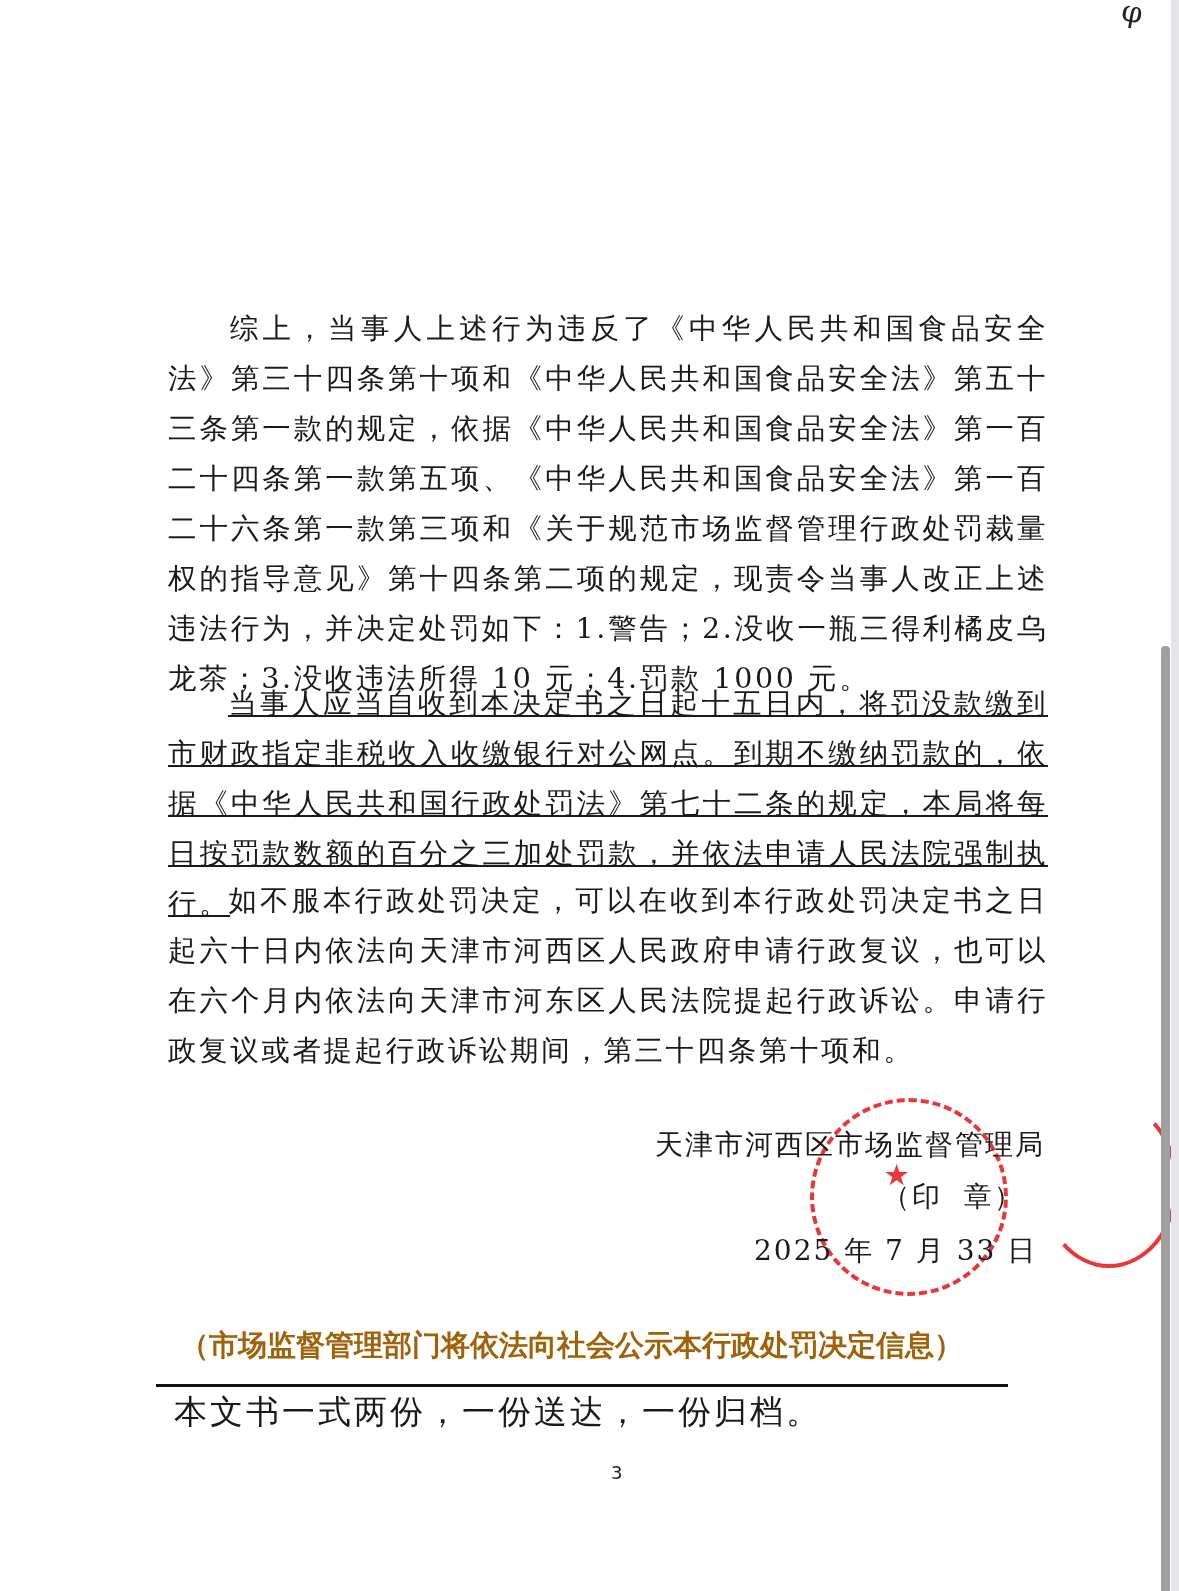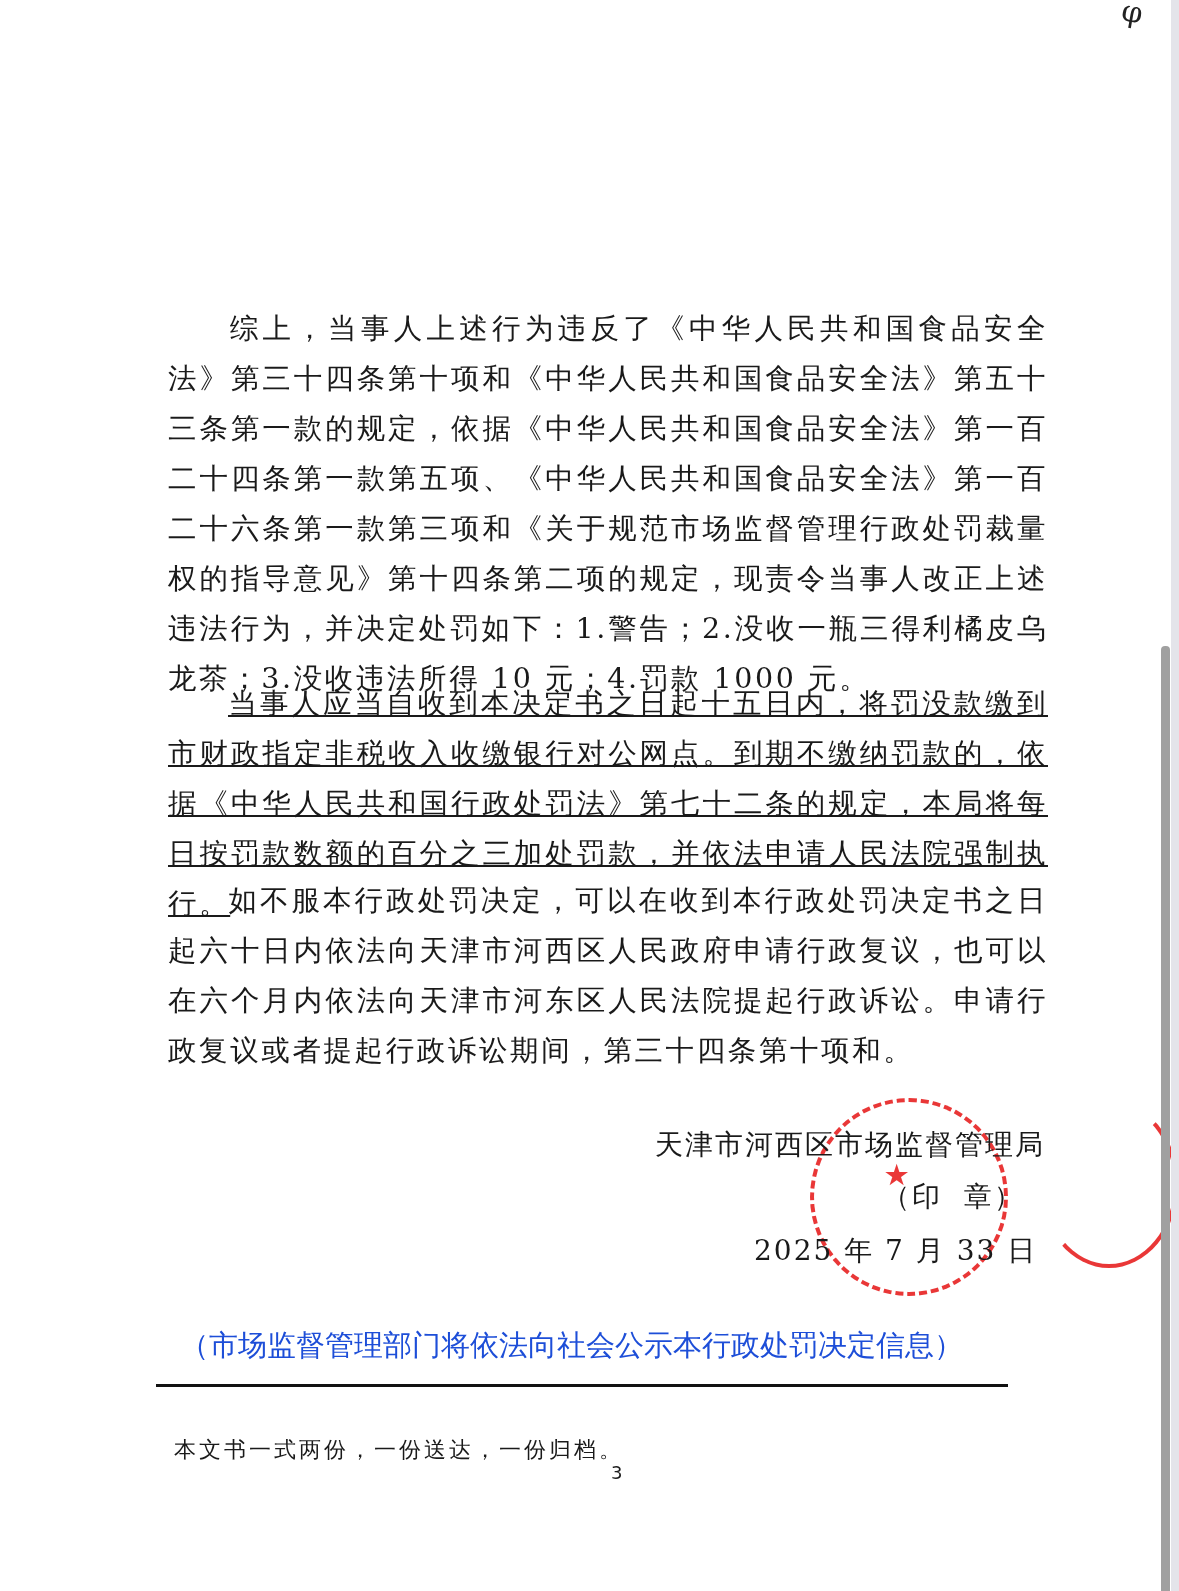--- a/index.html
+++ b/index.html
@@ -12,23 +12,23 @@
   .scroll-thumb { position:absolute; left:1161px; top:646px; width:9px; height:945px; background:#a0a0a0; border-radius:4px 4px 0 0; }
   .corner-mark { position:absolute; left:1122px; top:-6px; font-size:30px; color:#222; transform:rotate(10deg); }
 
   .para { position:absolute; left:168px; width:880px; font-size:28.5px; line-height:50px; letter-spacing:2.6px; text-align:justify; text-align-last:left; }
   .para .indent { display:inline-block; width:60px; }
 
   .sig { position:absolute; font-size:28px; letter-spacing:2px; }
   .stamp { position:absolute; border:4px solid rgba(230,20,20,0.85); border-radius:50%; }
   .stamp-text { position:absolute; color:rgba(230,20,20,0.85); font-size:26px; font-weight:bold; }
 
-  .notice { position:absolute; left:180px; top:1326px; font-size:29px; font-family:"DejaVu Sans","Liberation Sans",sans-serif; font-weight:normal; letter-spacing:0px; color:#1d4ed8; }
+  .notice { position:absolute; left:180px; top:1326px; font-size:29px; font-family:"DejaVu Sans","Liberation Sans",sans-serif; font-weight:bold; letter-spacing:0px; color:#a16207; }
   .rule { position:absolute; left:156px; top:1384px; width:852px; height:3px; background:#111; }
-  .copies { position:absolute; left:174px; top:1390px; font-size:22px; letter-spacing:3px;margin-top:45px; }
+  .copies { position:absolute; left:174px; top:1390px; font-size:33px; letter-spacing:3px; }
   .pagenum { position:absolute; left:611px; top:1462px; font-size:18px; font-family:"DejaVu Sans",sans-serif; }
 </style>
 </head>
 <body>
 
 <div class="page">
   <div class="corner-mark">φ</div>
 
 
   <div class="para" style="top:304px;"><span class="indent"></span><span>综上，当事人上述行为违反了《中华人民共和国食品安全法》第三十四条第十项和《中华人民共和国食品安全法》第五十三条第一款的规定，依据《中华人民共和国食品安全法》第一百二十四条第一款第五项、《中华人民共和国食品安全法》第一百二十六条第一款第三项和《关于规范市场监督管理行政处罚裁量权的指导意见》第十四条第二项的规定，现责令当事人改正上述违法行为，并决定处罚如下：1.警告；2.没收一瓶三得利橘皮乌龙茶；3.没收违法所得 10 元；4.罚款 1000 元。</span></div>

